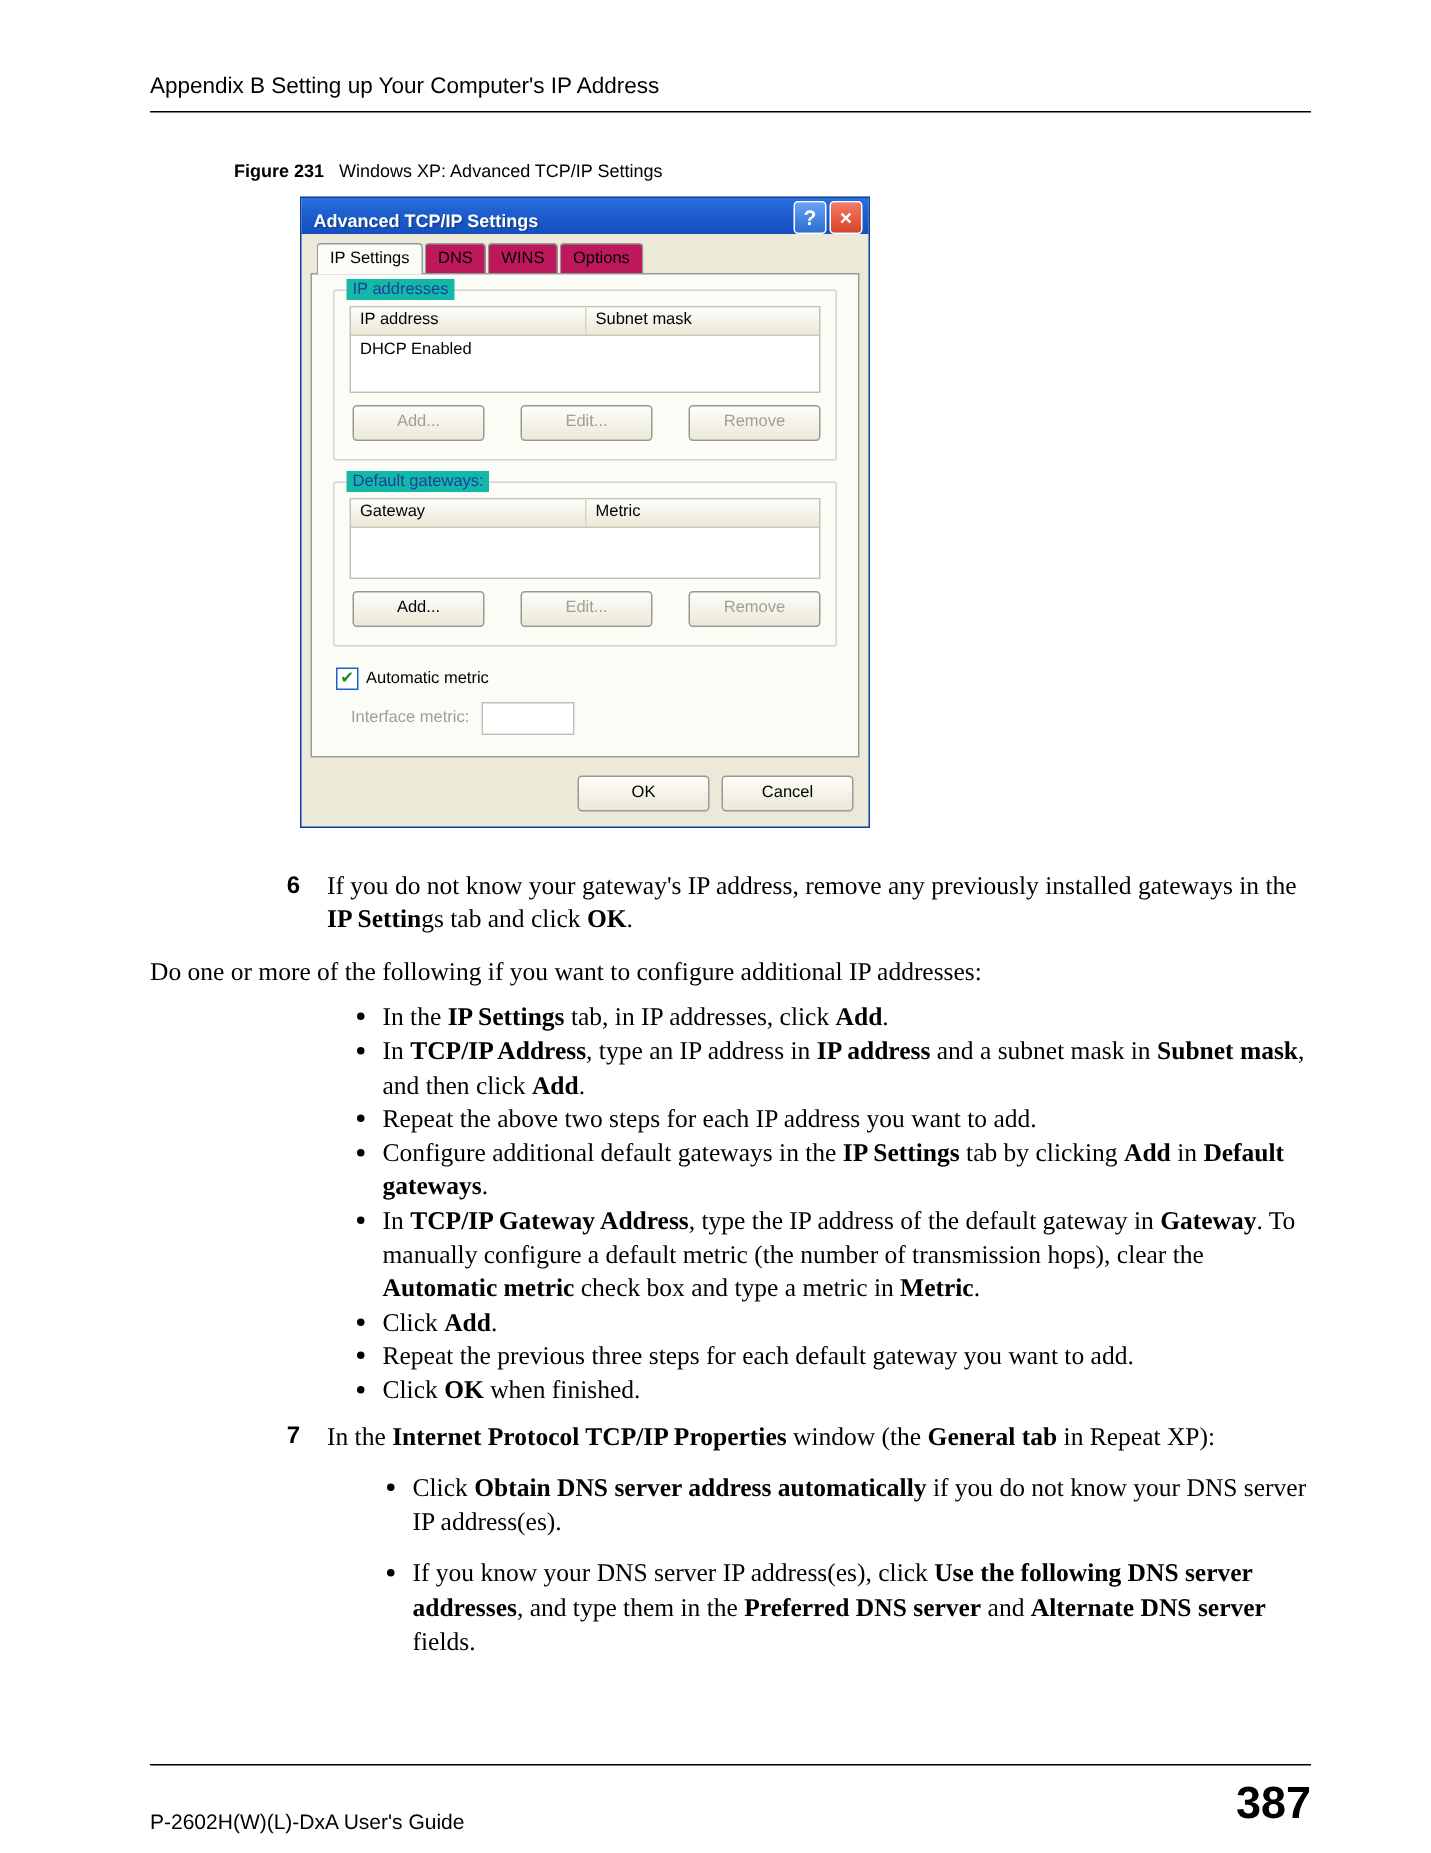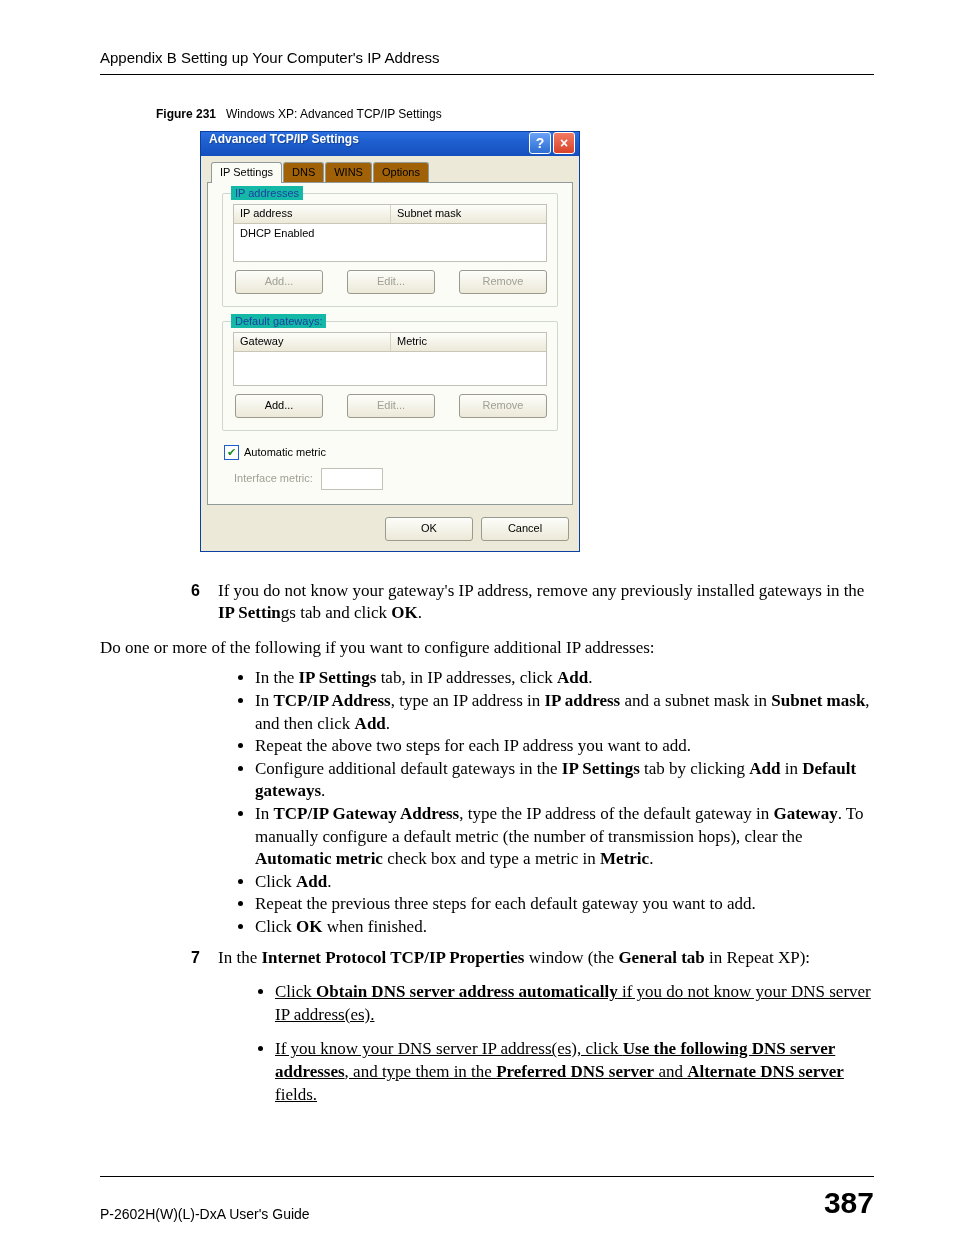--- a/index.html
+++ b/index.html
@@ -36,21 +36,21 @@
     width: 378px;
     margin-left: 100px;
     font-family: Tahoma, Arial, sans-serif;
     font-size: 11px;
     border: 1px solid #0b3fa0;
     background: #ece9d8;
     color: #000;
   }
   .titlebar {
     display: flex;
-    align-items: flex-start;
+    align-items: flex-end;
     height: 24px;
     padding: 0 4px 0 8px;
     background: linear-gradient(to bottom, #2a6fe0 0%, #1e5fcf 40%, #154fbe 100%);
     color: #fff;
     font-weight: bold;
     font-size: 12px;
   }
   .titlebar .title { flex: 1; text-shadow: 1px 1px 1px rgba(0,0,0,.3); }
   .cap-btn {
     width: 20px; height: 20px;
@@ -68,21 +68,21 @@
 
   .tabstrip {
     display: flex;
     gap: 0;
     padding: 6px 6px 0 10px;
     align-items: flex-end;
   }
   .tab {
     border: 1px solid #919b9c;
     border-bottom: none;
-    background: #a16207;
+    background: #be185d;
     padding: 2px 8px;
     margin-right: 1px;
     border-radius: 3px 3px 0 0;
     position: relative;
   }
   .tab.active {
     background: #fcfcf7;
     z-index: 2;
     padding-bottom: 3px;
     margin-bottom: -1px;
@@ -194,21 +194,21 @@
   .intro { margin: 12px 0 8px 0; }
   ul.bullets {
     margin: 6px 0 8px 0;
     padding-left: 155px;
   }
   ul.bullets li { margin: 0 0; }
   ul.sub-bullets {
     margin: 6px 0 8px 0;
     padding-left: 175px;
   }
-  ul.sub-bullets li { margin: 12px 0; text-decoration: underline; }
+  ul.sub-bullets li { margin: 12px 0; }
 
   .footer {
     display: flex;
     align-items: flex-end;
     justify-content: space-between;
     border-top: 1px solid #000;
     margin-top: 70px;
     padding-top: 6px;
     font-family: Arial, Helvetica, sans-serif;
   }

